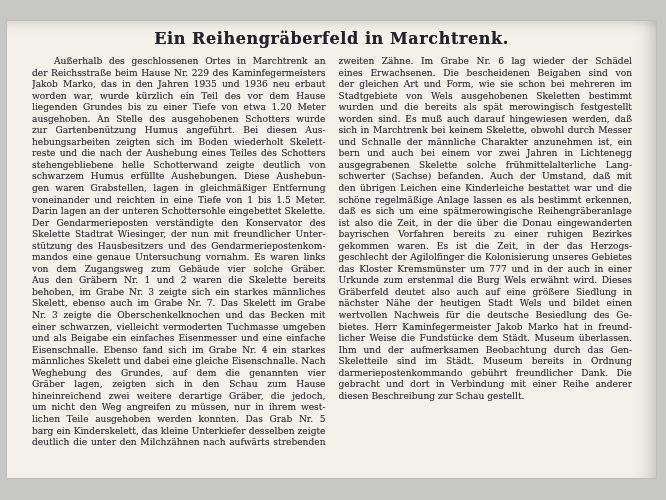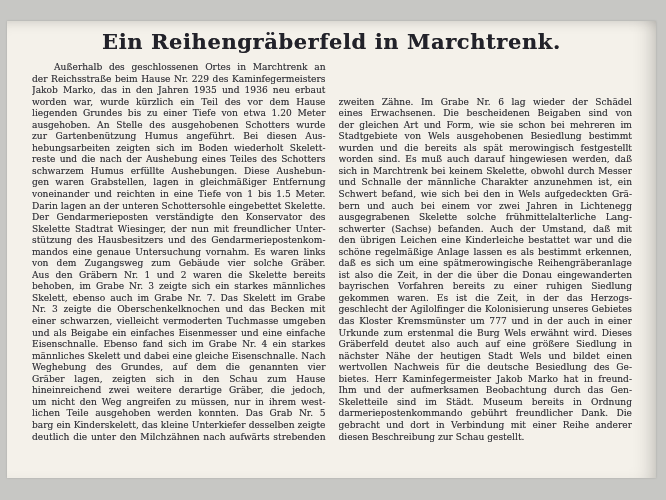--- a/index.html
+++ b/index.html
@@ -22,30 +22,30 @@
     width:649px;height:457px;
     background:var(--paper);
     box-shadow:
       inset -16px 0 22px -16px rgba(0,0,0,.30),
       inset 0 12px 16px -14px rgba(0,0,0,.20),
       0 0 2px rgba(0,0,0,.15);
   }
   .title{
     margin:8px 10px 6px;
     text-align:center;
-    font-size:21px;
+    font-size:16px;
     font-weight:bold;
     letter-spacing:.6px;
     color:var(--title_ink);
     font-family:"DejaVu Serif","Liberation Serif",serif;
     text-shadow:0 0 .4px rgba(0,0,0,.55);
   }
   .columns{
     display:flex;
-    align-items:flex-end;
+    align-items:flex-start;
     padding:2px 24px 0 25px;
   }
   .col{
     flex:1 1 0;
     min-width:0;
     color:var(--ink);
     font-size:9.1px;
     line-height:11.55px;
   }
   .line{
@@ -74,20 +74,21 @@
     <div class="col col-left">
         <div class="line">Außerhalb des geschlossenen Ortes in Marchtrenk an</div>
         <div class="line">der Reichsstraße beim Hause Nr. 229 des Kaminfegermeisters</div>
         <div class="line">Jakob Marko, das in den Jahren 1935 und 1936 neu erbaut</div>
         <div class="line">worden war, wurde kürzlich ein Teil des vor dem Hause</div>
         <div class="line">liegenden Grundes bis zu einer Tiefe von etwa 1.20 Meter</div>
         <div class="line">ausgehoben. An Stelle des ausgehobenen Schotters wurde</div>
         <div class="line">zur Gartenbenützung Humus angeführt. Bei diesen Aus-</div>
         <div class="line">hebungsarbeiten zeigten sich im Boden wiederholt Skelett-</div>
         <div class="line">reste und die nach der Aushebung eines Teiles des Schotters</div>
+        <div class="line">stehengebliebene helle Schotterwand zeigte deutlich von</div>
         <div class="line">schwarzem Humus erfüllte Aushebungen. Diese Aushebun-</div>
         <div class="line">gen waren Grabstellen, lagen in gleichmäßiger Entfernung</div>
         <div class="line">voneinander und reichten in eine Tiefe von 1 bis 1.5 Meter.</div>
         <div class="line">Darin lagen an der unteren Schottersohle eingebettet Skelette.</div>
         <div class="line">Der Gendarmerieposten verständigte den Konservator des</div>
         <div class="line">Skelette Stadtrat Wiesinger, der nun mit freundlicher Unter-</div>
         <div class="line">stützung des Hausbesitzers und des Gendarmeriepostenkom-</div>
         <div class="line">mandos eine genaue Untersuchung vornahm. Es waren links</div>
         <div class="line">von dem Zugangsweg zum Gebäude vier solche Gräber.</div>
         <div class="line">Aus den Gräbern Nr. 1 und 2 waren die Skelette bereits</div>
@@ -106,42 +107,42 @@
         <div class="line">barg ein Kinderskelett, das kleine Unterkiefer desselben zeigte</div>
         <div class="line">deutlich die unter den Milchzähnen nach aufwärts strebenden</div>
       </div>
 
     <div class="divider"></div>
 
     <div class="col col-right">
         <div class="line">zweiten Zähne. Im Grabe Nr. 6 lag wieder der Schädel</div>
         <div class="line">eines Erwachsenen. Die bescheidenen Beigaben sind von</div>
         <div class="line">der gleichen Art und Form, wie sie schon bei mehreren im</div>
-        <div class="line">Stadtgebiete von Wels ausgehobenen Besiedlung bestimmt</div>
+        <div class="line">Stadtgebiete von Wels ausgehobenen Skeletten bestimmt</div>
         <div class="line">wurden und die bereits als spät merowingisch festgestellt</div>
         <div class="line">worden sind. Es muß auch darauf hingewiesen werden, daß</div>
         <div class="line">sich in Marchtrenk bei keinem Skelette, obwohl durch Messer</div>
         <div class="line">und Schnalle der männliche Charakter anzunehmen ist, ein</div>
-        <div class="line">Schwert befand, wie sich bei den in Wels aufgedeckten Grä-</div>
         <div class="line">bern und auch bei einem vor zwei Jahren in Lichtenegg</div>
         <div class="line">ausgegrabenen Skelette solche frühmittelalterliche Lang-</div>
         <div class="line">schwerter (Sachse) befanden. Auch der Umstand, daß mit</div>
         <div class="line">den übrigen Leichen eine Kinderleiche bestattet war und die</div>
         <div class="line">schöne regelmäßige Anlage lassen es als bestimmt erkennen,</div>
         <div class="line">daß es sich um eine spätmerowingische Reihengräberanlage</div>
         <div class="line">ist also die Zeit, in der die über die Donau eingewanderten</div>
-        <div class="line">bayrischen Vorfahren bereits zu einer ruhigen Siedlung</div>
+        <div class="line">bayrischen Vorfahren bereits zu einer ruhigen Bezirkes</div>
         <div class="line">gekommen waren. Es ist die Zeit, in der das Herzogs-</div>
         <div class="line">geschlecht der Agilolfinger die Kolonisierung unseres Gebietes</div>
         <div class="line">das Kloster Kremsmünster um 777 und in der auch in einer</div>
         <div class="line">Urkunde zum erstenmal die Burg Wels erwähnt wird. Dieses</div>
         <div class="line">Gräberfeld deutet also auch auf eine größere Siedlung in</div>
         <div class="line">nächster Nähe der heutigen Stadt Wels und bildet einen</div>
         <div class="line">wertvollen Nachweis für die deutsche Besiedlung des Ge-</div>
         <div class="line">bietes. Herr Kaminfegermeister Jakob Marko hat in freund-</div>
+        <div class="line">licher Weise die Fundstücke dem Städt. Museum überlassen.</div>
         <div class="line">Ihm und der aufmerksamen Beobachtung durch das Gen-</div>
         <div class="line">Skeletteile sind im Städt. Museum bereits in Ordnung</div>
         <div class="line">darmeriepostenkommando gebührt freundlicher Dank. Die</div>
         <div class="line">gebracht und dort in Verbindung mit einer Reihe anderer</div>
         <div class="line">diesen Beschreibung zur Schau gestellt.</div>
       </div>
   </div>
 </div>
 
 </body></html>

